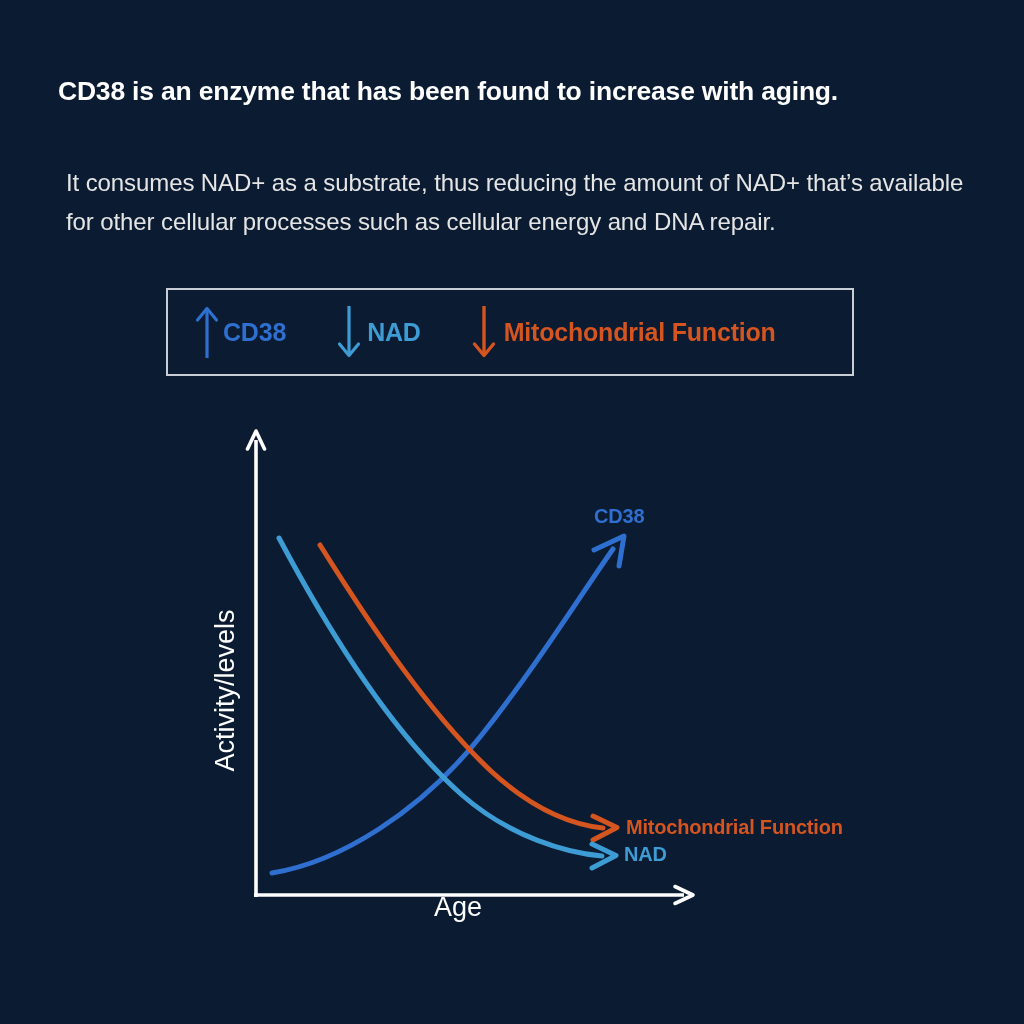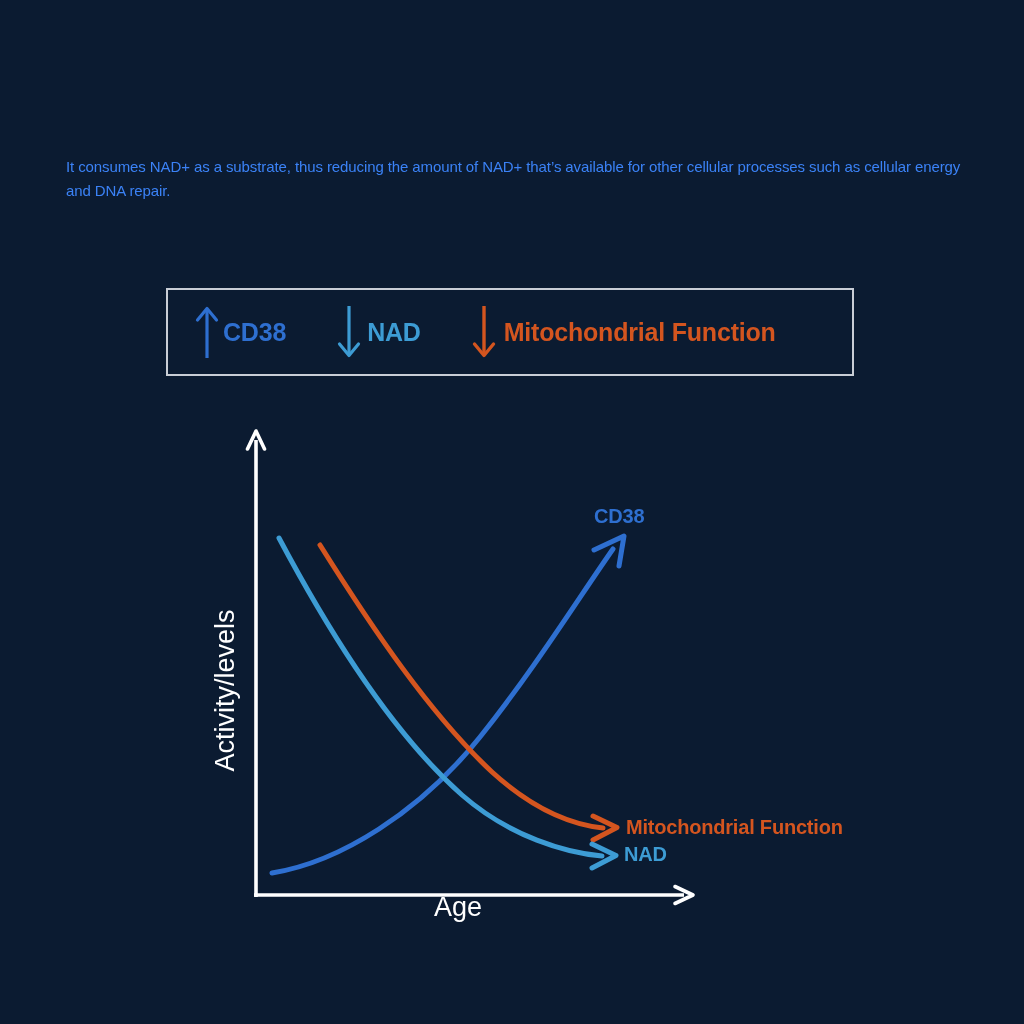--- a/index.html
+++ b/index.html
@@ -29,22 +29,22 @@
     letter-spacing: -0.2px;
     line-height: 1.2;
   }
 
   
   #body-paragraph {
     position: absolute;
     left: 66px;
     top: 140px;
     width: 905px;
-    color: #3b82f6;
-    font-size: 15px;
+    color: #e5e5e5;
+    font-size: 24px;
     font-weight: normal;
     line-height: 1.62;
     letter-spacing: -0.1px;
   }
 
   
   #legend-box {
     position: absolute;
     left: 166px;
     top: 288px;
@@ -127,20 +127,21 @@
     left: 624px;
     top: 843px;
     color: #3d9cd4;
   }
 </style>
 </head>
 <body>
 
 <div id="page">
 
+  <h1 id="headline">CD38 is an enzyme that has been found to increase with aging.</h1>
 
   <p id="body-paragraph">It consumes NAD+ as a substrate, thus reducing the amount of NAD+ that’s available for other cellular processes such as cellular energy and DNA repair.</p>
 
   <div id="legend-box">
 
     <div class="legend-item" id="legend-item-cd38">
       <svg class="legend-arrow" width="26" height="56" viewBox="0 0 26 56">
         <line x1="13" y1="54" x2="13" y2="6" stroke="#2e6fd0" stroke-width="3.2"></line>
         <polyline points="3.5,16 13,4.5 22.5,16" fill="none" stroke="#2e6fd0" stroke-width="3.2" stroke-linecap="round" stroke-linejoin="round"></polyline>
       </svg>

